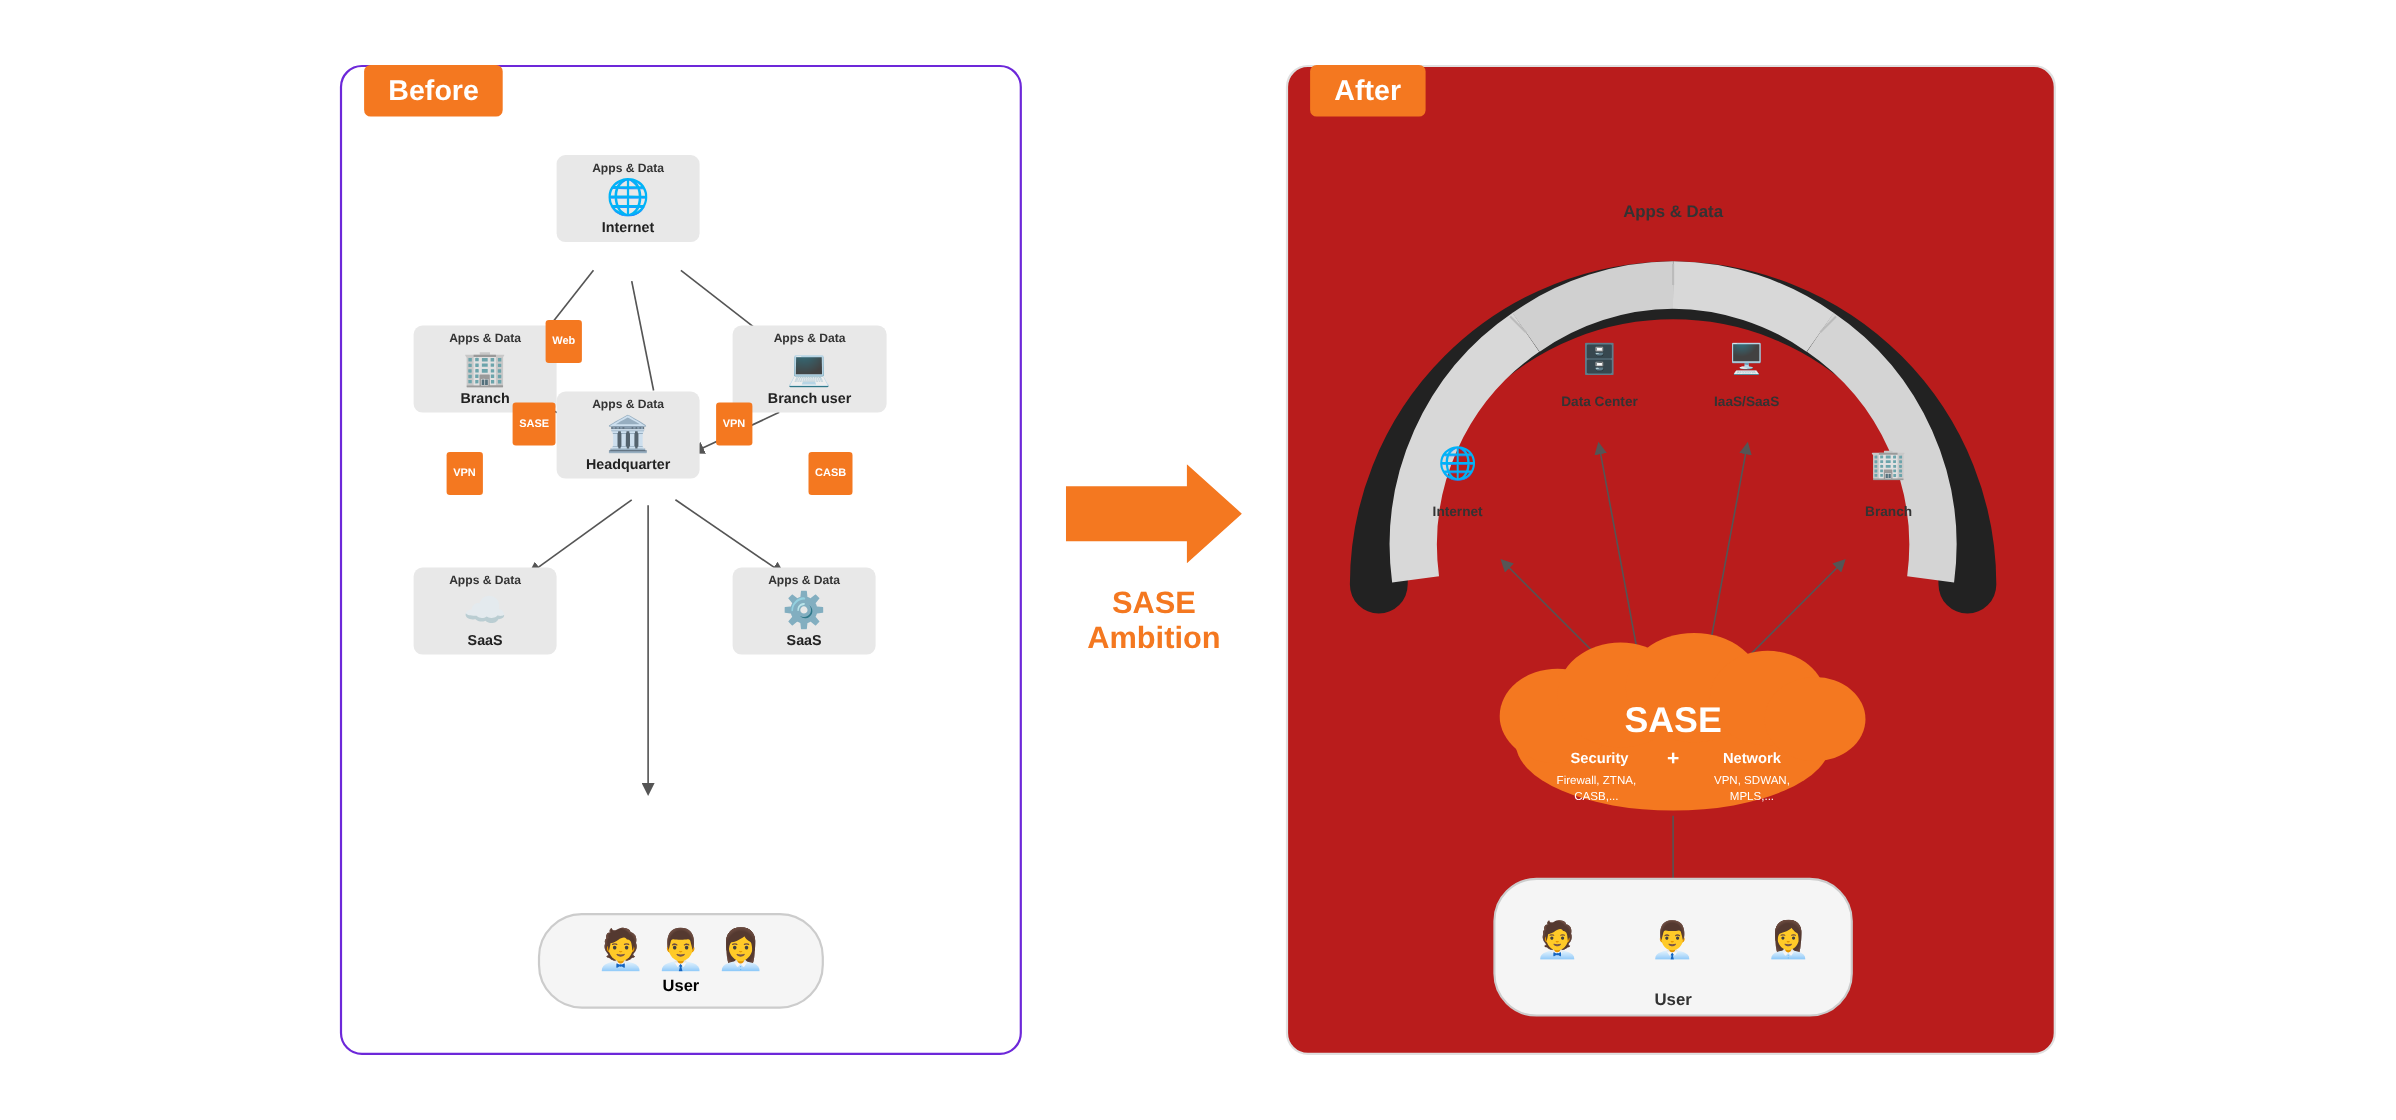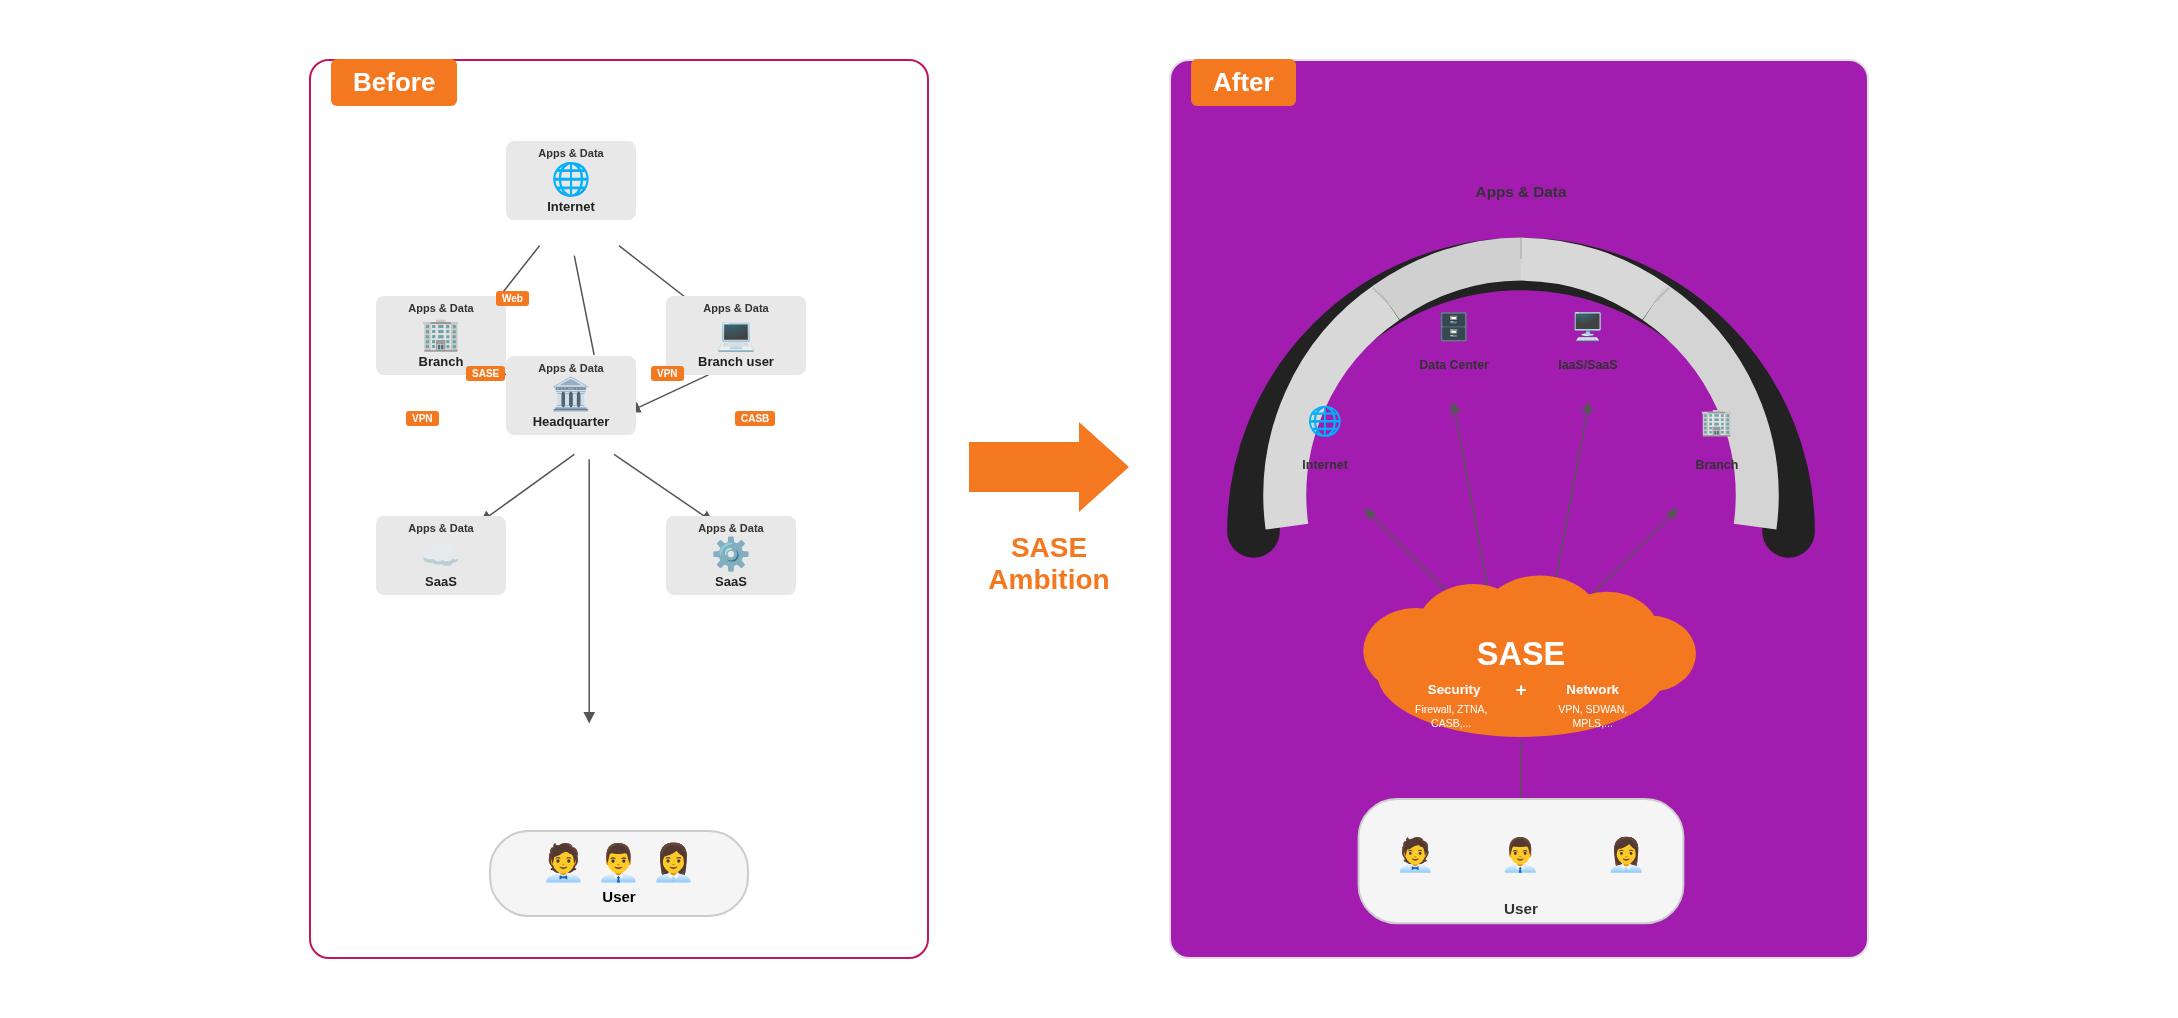--- a/index.html
+++ b/index.html
@@ -17,21 +17,21 @@
       display: flex;
       align-items: center;
       justify-content: center;
       gap: 40px;
       width: 100%;
     }
     
     .before-panel {
       background: #fff;
       border-radius: 20px;
-      border: 2px solid #be185d;
+      border: 2px solid #6d28d9;
       width: 620px;
       height: 900px;
       position: relative;
       padding: 20px;
     }
     .before-badge {
       position: absolute;
       top: -2px;
       left: 20px;
       background: #f47820;
@@ -55,21 +55,21 @@
     }
     .sase-ambition-text {
       font-size: 28px;
       font-weight: bold;
       color: #f47820;
       text-align: center;
       margin-top: 10px;
     }
     
     .after-panel {
-      background: #a21caf;
+      background: #b91c1c;
       border-radius: 20px;
       border: 2px solid #e0e0e0;
       width: 700px;
       height: 900px;
       position: relative;
       padding: 20px;
     }
     .after-badge {
       position: absolute;
       top: -2px;
@@ -105,21 +105,21 @@
     .node-icon {
       font-size: 32px;
       line-height: 1;
     }
     .tag-badge {
       position: absolute;
       background: #f47820;
       color: #fff;
       font-size: 10px;
       font-weight: bold;
-      padding: 2px 6px;
+      padding: 14px 6px;
       border-radius: 3px;
       white-space: nowrap;
     }
     
     .before-svg {
       position: absolute;
       top: 0; left: 0;
       width: 100%; height: 100%;
       pointer-events: none;
     }

